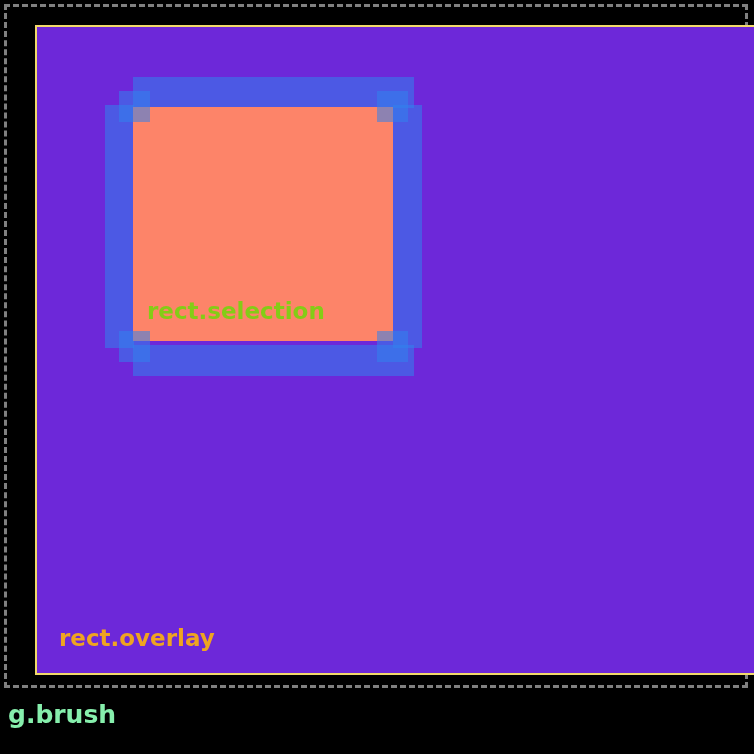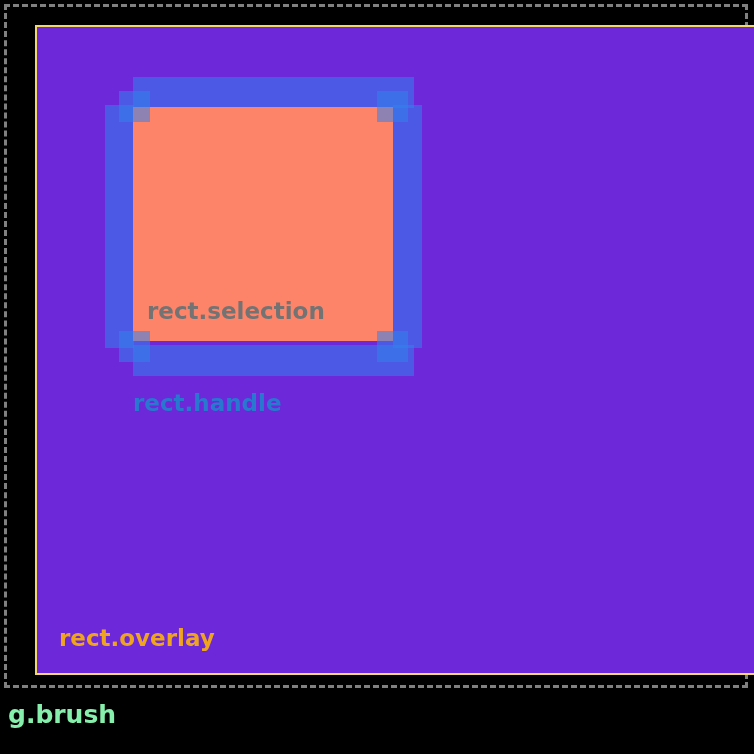--- a/index.html
+++ b/index.html
@@ -96,21 +96,21 @@
     width: 260px;
     height: 234px;
     background: #fd8469;
   }
   .selection-label {
     position: absolute;
     left: 147px;
     top: 298px;
     font-size: 23px;
     font-weight: bold;
-    color: #737373;
+    color: #84cc16;
     white-space: nowrap;
   }
 </style>
 </head>
 <body>
 
 <div id="stage">
 
   <div class="brush-group"></div>
 
@@ -128,17 +128,16 @@
 
   <div class="selection-rect"></div>
 
   <div class="handle handle-nw"></div>
   <div class="handle handle-ne"></div>
   <div class="handle handle-sw"></div>
   <div class="handle handle-se"></div>
 
   <span class="selection-label">rect.selection</span>
 
-  <span class="handle-label">rect.handle</span>
 
   <span class="brush-label">g.brush</span>
 
 </div>
 
 </body></html>

